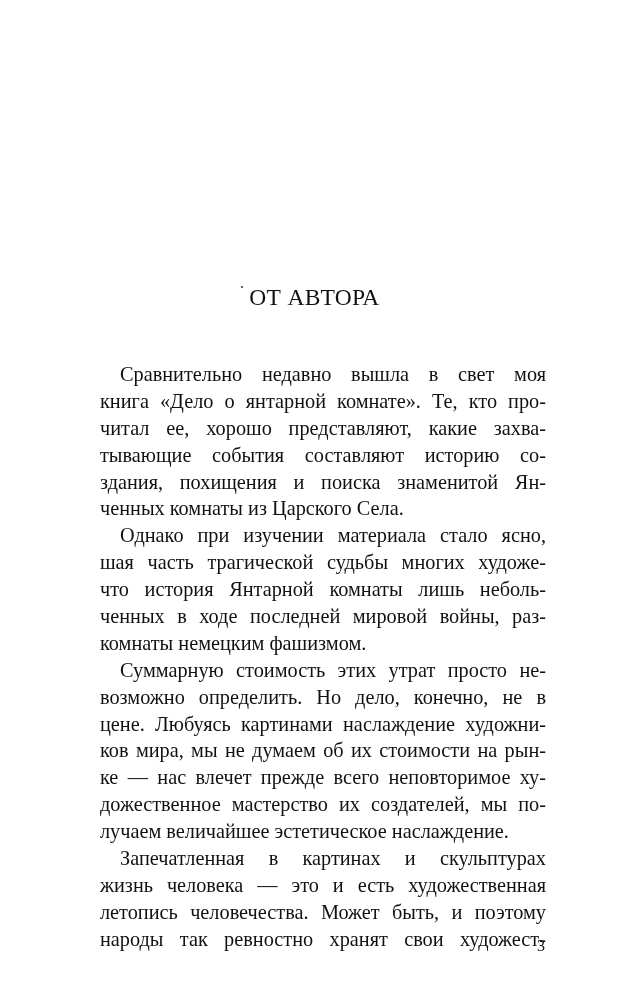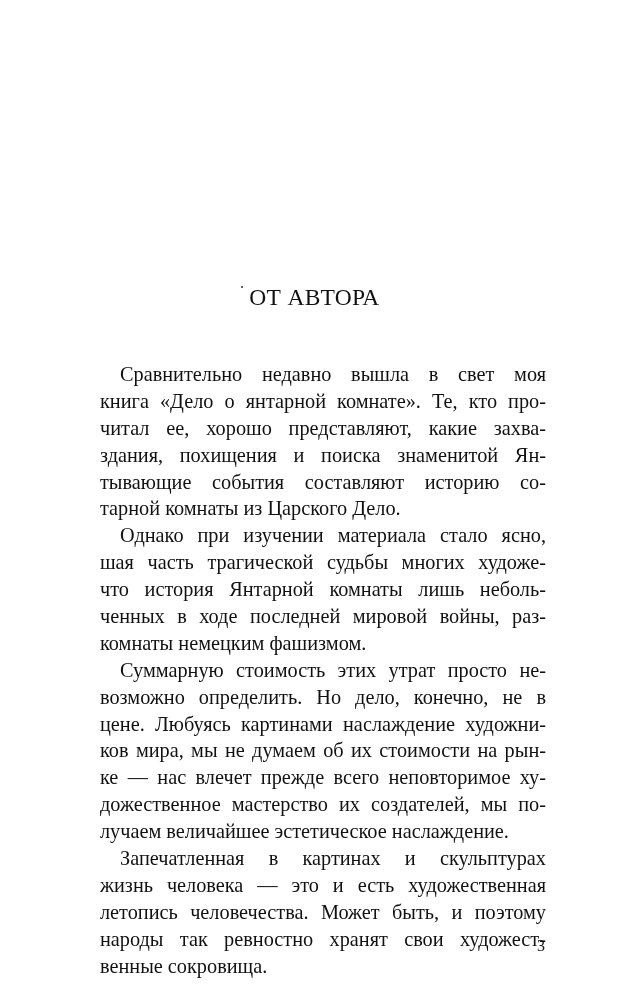--- a/index.html
+++ b/index.html
@@ -18,39 +18,38 @@
 
 <div class="page">
   <div class="stray-dot"></div>
   <div class="title">ОТ АВТОРА</div>
 
   <div class="body-text">
 
     <span class="line indent">Сравнительно недавно вышла в свет моя</span>
     <span class="line">книга «Дело о янтарной комнате». Те, кто про-</span>
     <span class="line">читал ее, хорошо представляют, какие захва-</span>
+    <span class="line">тывающие события составляют историю со-</span>
     <span class="line">здания, похищения и поиска знаменитой Ян-</span>
-    <span class="line">тывающие события составляют историю со-</span>
-    <span class="line last">тарной комнаты из Царского Дело.</span>
+    <span class="line last">ченных комнаты из Царского Села.</span>
 
     <span class="line indent">Однако при изучении материала стало ясно,</span>
     <span class="line">шая часть трагической судьбы многих художе-</span>
     <span class="line">что история Янтарной комнаты лишь неболь-</span>
     <span class="line">ченных в ходе последней мировой войны, раз-</span>
     <span class="line last">комнаты немецким фашизмом.</span>
 
     <span class="line indent">Суммарную стоимость этих утрат просто не-</span>
     <span class="line">возможно определить. Но дело, конечно, не в</span>
     <span class="line">цене. Любуясь картинами наслаждение художни-</span>
     <span class="line">ков мира, мы не думаем об их стоимости на рын-</span>
     <span class="line">ке — нас влечет прежде всего неповторимое ху-</span>
     <span class="line">дожественное мастерство их создателей, мы по-</span>
     <span class="line last">лучаем величайшее эстетическое наслаждение.</span>
 
     <span class="line indent">Запечатленная в картинах и скульптурах</span>
     <span class="line">жизнь человека — это и есть художественная</span>
     <span class="line">летопись человечества. Может быть, и поэтому</span>
     <span class="line">народы так ревностно хранят свои художест-</span>
-    <span class="line last">венные сокровища.</span>
   </div>
 
   <div class="page-number">3</div>
 </div>
 
 </body></html>

